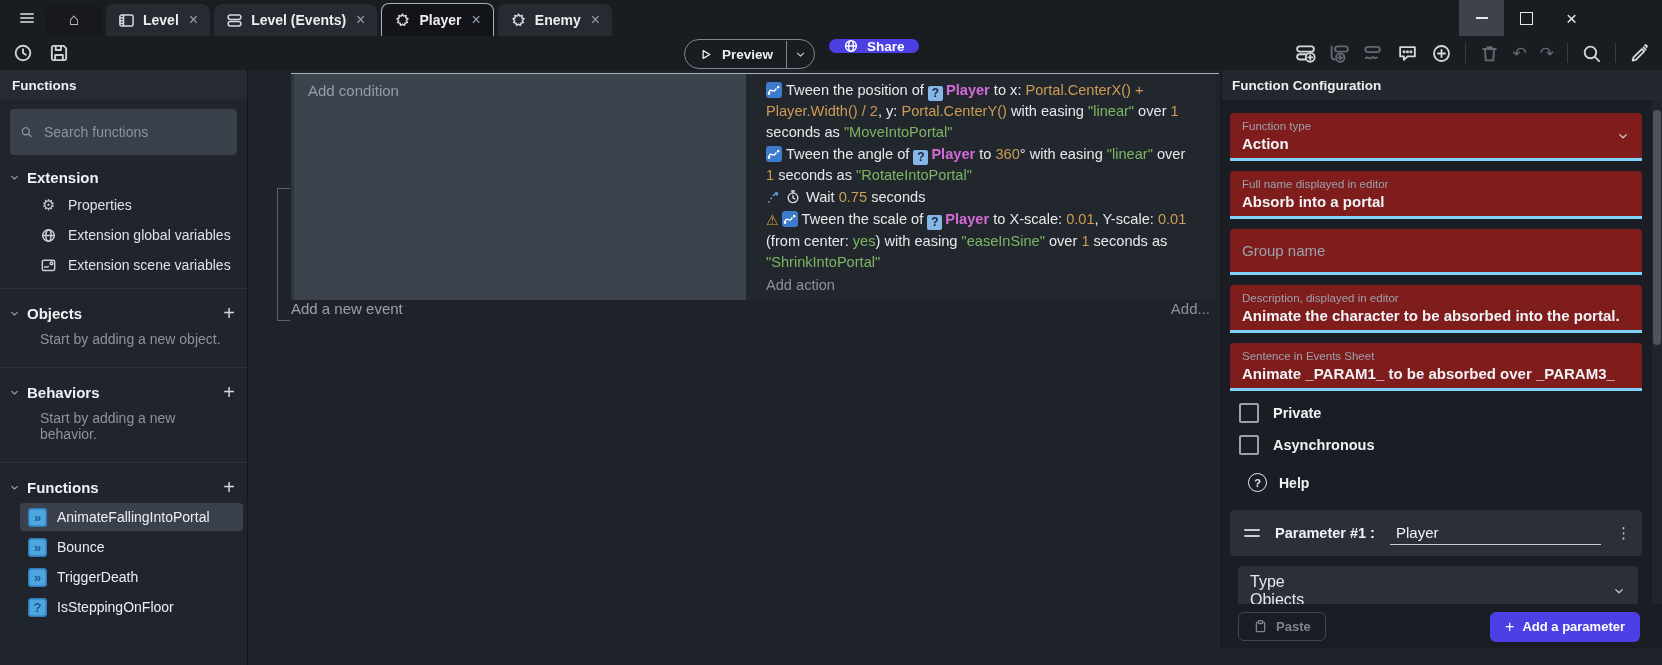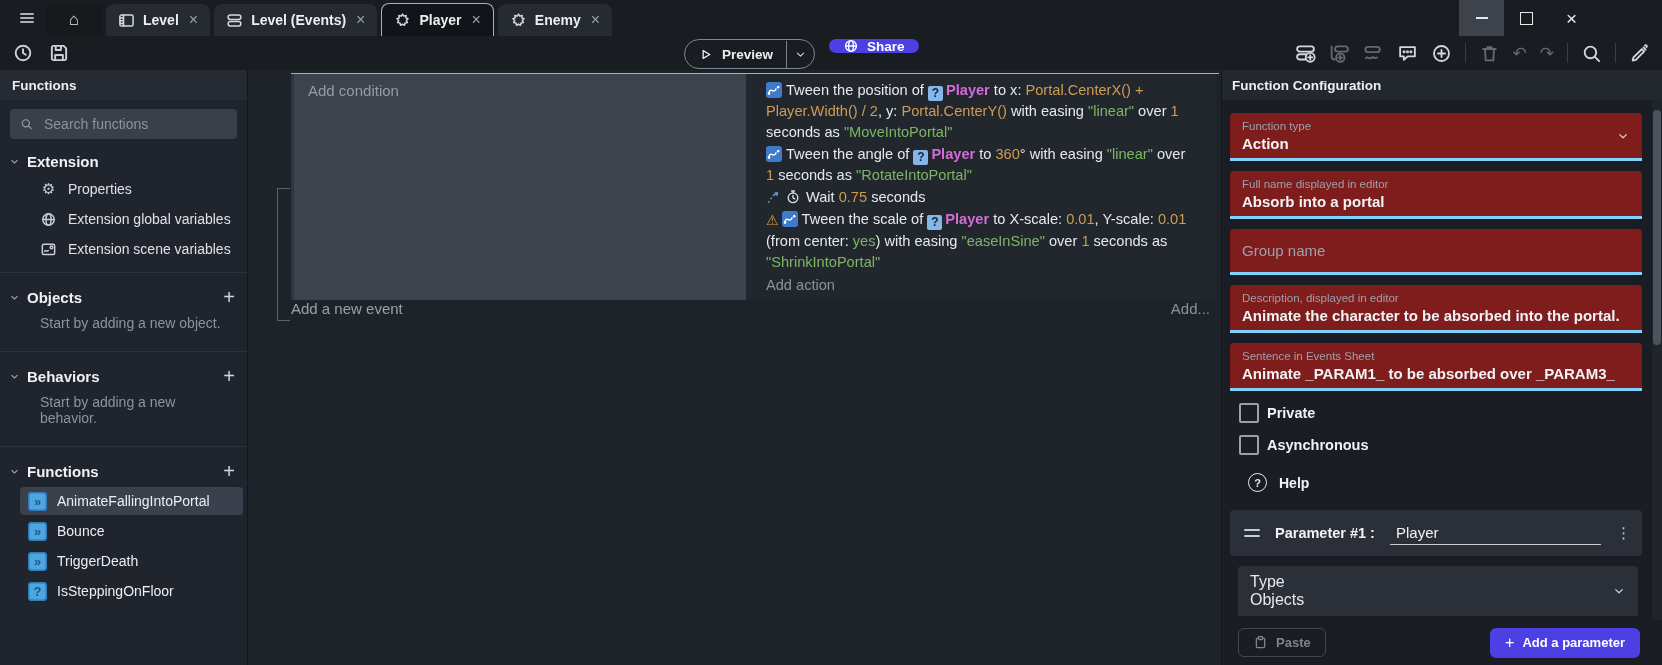--- a/index.html
+++ b/index.html
@@ -48,21 +48,21 @@
   .tb-right{position:absolute;right:12px;top:0;height:34px;display:flex;align-items:center;gap:13px;color:#d4d7dc;}
   .tb-right .tb-btn{width:21px;height:21px;}
   .tb-right .dim{color:#646a73;}
   .tb-sep{width:1px;height:20px;background:#393e46;}
   .uglyph{font-size:17px;line-height:1;}
 
   
   .sidebar{position:absolute;top:70px;left:0;bottom:0;width:247px;background:#20242c;border-right:1px solid #14161b;}
   .side-head{height:30px;background:#262b33;display:flex;align-items:center;padding:0 12px;
              font-size:13.5px;font-weight:bold;color:#eceef1;}
-  .search-box{margin:9px 10px;height:30px;background:#3a404a;border-radius:4px;display:flex;
+  .search-box{margin:9px 10px;height:46px;background:#3a404a;border-radius:4px;display:flex;
               align-items:center;gap:9px;padding:0 10px;}
   .search-box .ic{width:16px;height:16px;color:#9aa0ab;}
   .search-box input{flex:1;background:transparent;border:none;outline:none;color:#dfe1e6;
                     font-size:14px;font-family:inherit;}
   .search-box input::placeholder{color:#8d939e;}
   .section-head{display:flex;align-items:center;margin-top:12px;padding:2px 12px 4px 8px;}
   .section-head .chev{width:13px;height:13px;color:#9aa0ab;}
   .section-head .slabel{font-size:15px;font-weight:bold;color:#f0f1f4;margin-left:6px;}
   .section-plus{margin-left:auto;font-size:20px;font-weight:300;color:#d2d6dc;line-height:1;}
   .tree-item{height:30px;display:flex;align-items:center;gap:11px;padding-left:40px;font-size:14px;color:#dfe1e6;}
@@ -95,31 +95,31 @@
   .warn-ic{color:var(--warn);font-size:14px;margin-right:3px;vertical-align:-1px;}
   .ic-async{width:15px;height:15px;color:#6f9fe0;}
   .ic-wait{width:16px;height:16px;color:#d7dbe1;margin-right:5px;}
   .add-action{color:#8b919b;margin-top:2px;}
   .bracket{position:absolute;left:29px;top:118px;width:12px;height:131px;
            border-left:1px solid #5c626c;border-top:1px solid #5c626c;border-bottom:1px solid #5c626c;}
   .add-event-row{position:absolute;left:43px;top:230px;right:12px;display:flex;font-size:15px;color:#9aa0aa;}
   .add-more{margin-left:auto;color:#8b919b;}
 
   
-  .panel{position:absolute;top:70px;right:0;bottom:0;width:440px;background:#1a1d24;border-left:1px solid #14161b;}
+  .panel{position:absolute;top:70px;right:0;bottom:16px;width:440px;background:#1a1d24;border-left:1px solid #14161b;}
   .panel-head{height:30px;background:#23272e;display:flex;align-items:center;padding:0 10px;
               font-size:13.5px;font-weight:bold;color:#eceef1;}
   .panel-body{position:absolute;top:30px;bottom:45px;left:0;right:0;overflow:hidden;padding:13px 20px 0 8px;}
   .field{background:#7f1d1d;border-bottom:3px solid #7dd3fc;border-radius:4px 4px 0 0;
          padding:7px 12px 6px;margin-bottom:10px;position:relative;}
   .field .lbl{font-size:11.5px;color:#9ba1ac;margin-bottom:3px;}
   .field .val{font-size:15px;font-weight:bold;color:#f0f2f5;white-space:nowrap;overflow:hidden;}
   .field .ph{font-size:15px;color:#9ba1ac;padding:6px 0 7px;}
   .sel-chev{position:absolute;right:12px;top:50%;margin-top:-7px;width:14px;height:14px;color:#cdd1d7;}
-  .check-row{display:flex;align-items:center;gap:8px;margin:12px 0 4px 9px;}
+  .check-row{display:flex;align-items:center;gap:14px;margin:12px 0 4px 9px;}
   .checkbox{width:16px;height:16px;border:2px solid #9ba1ac;border-radius:2px;}
   .check-label{font-size:14.5px;font-weight:bold;color:#f0f2f5;}
   .helper{font-size:12.5px;color:#9ba1ac;margin:8px 0 12px 8px;}
   .help-row{display:flex;align-items:center;gap:12px;margin:18px 0 18px 18px;}
   .help-q{width:17px;height:17px;border:1.6px solid #e8e9ec;border-radius:50%;font-size:11px;
           font-weight:bold;display:flex;align-items:center;justify-content:center;color:#e8e9ec;}
   .help-label{font-size:14px;font-weight:bold;color:#f0f2f5;}
   .param-box{background:#2a2f38;border-radius:4px;height:46px;display:flex;align-items:center;
              padding:0 12px 0 14px;gap:15px;margin-bottom:10px;}
   .drag-handle{display:flex;flex-direction:column;gap:4px;}

